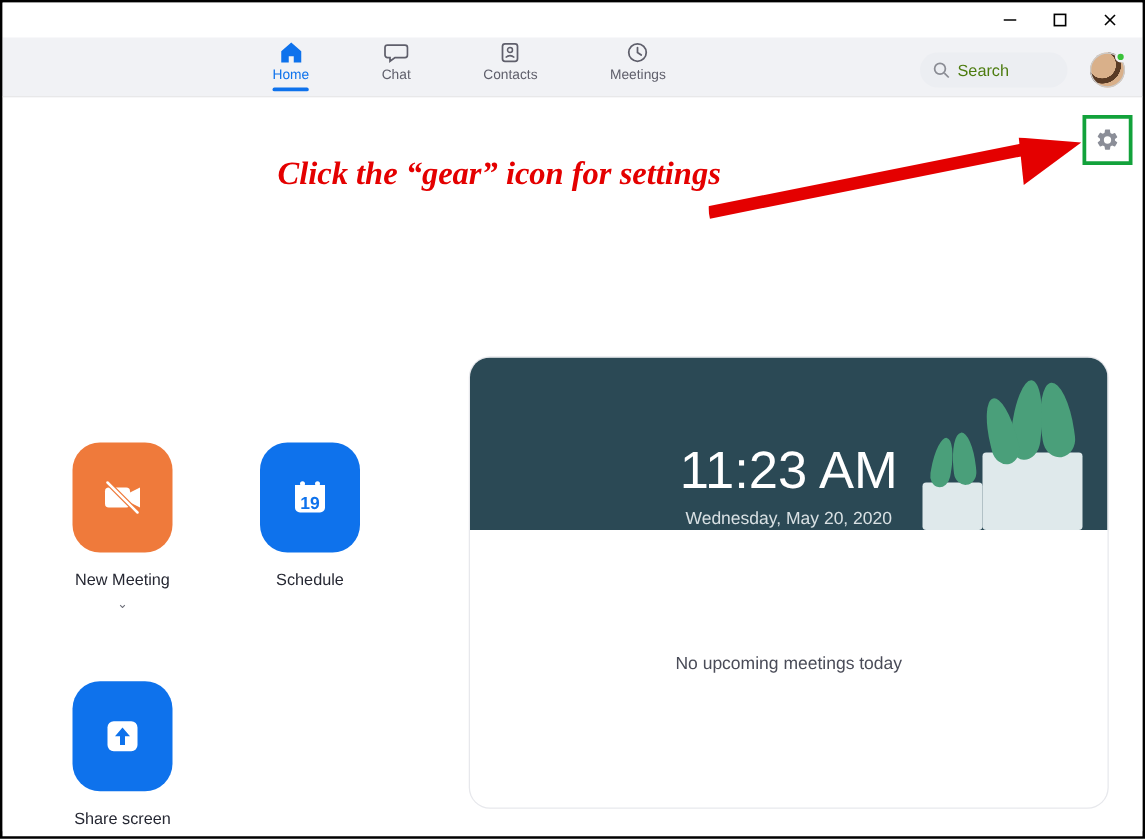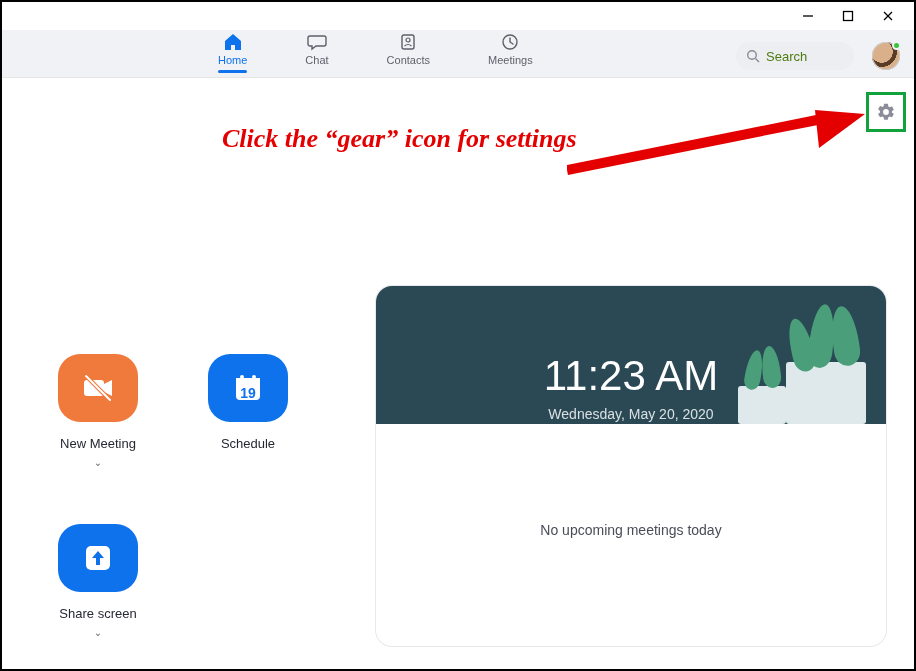--- a/index.html
+++ b/index.html
@@ -23,21 +23,21 @@
   .content { position:relative; height: calc(100% - 80px); background:#fff; }
 
   .gear-wrap { position:absolute; top:14px; right:8px; width:40px; height:40px; border:3px solid #12a23b; display:flex; align-items:center; justify-content:center; cursor:pointer; }
   .gear-wrap svg { color:#8b8e98; }
 
   .annotation { position:absolute; top:46px; left:180px; color:#e40000; font-weight:700; font-style:italic; font-size:26px; font-family: Georgia, "Times New Roman", serif; margin-left: 40px; }
   .arrow { position:absolute; top:32px; left:565px; pointer-events:none; }
 
   .actions { position:absolute; left:36px; top:276px; display:grid; grid-template-columns: 120px 120px; column-gap:30px; row-gap:56px; }
   .action { display:flex; flex-direction:column; align-items:center; width:120px; cursor:pointer; }
-  .tile { width:80px; height:68px; border-radius:22px; display:flex; align-items:center; justify-content:center; }
+  .tile { width:80px; height:88px; border-radius:22px; display:flex; align-items:center; justify-content:center; }
   .tile.orange { background:#ef7a3b; }
   .tile.blue { background:#0e72ec; }
   .action-label { margin-top:14px; font-size:13px; color:#262833; display:flex; align-items:center; gap:6px;flex-direction:column; }
   .chev { font-size:10px; color:#6b6d78; }
 
   .meetings-card { position:absolute; left:374px; top:208px; width:510px; height:360px; border-radius:16px; overflow:hidden; box-shadow:0 0 0 1px #e7e8ec; background:#fff; }
   .banner { height:138px; background:#2b4955; position:relative; overflow:hidden; }
   .banner .pot { position:absolute; bottom:0; background:#dfe9eb; }
   .banner .pot1 { right:20px; width:80px; height:62px; border-radius:3px; }
   .banner .pot2 { right:100px; width:48px; height:38px; border-radius:3px; }

